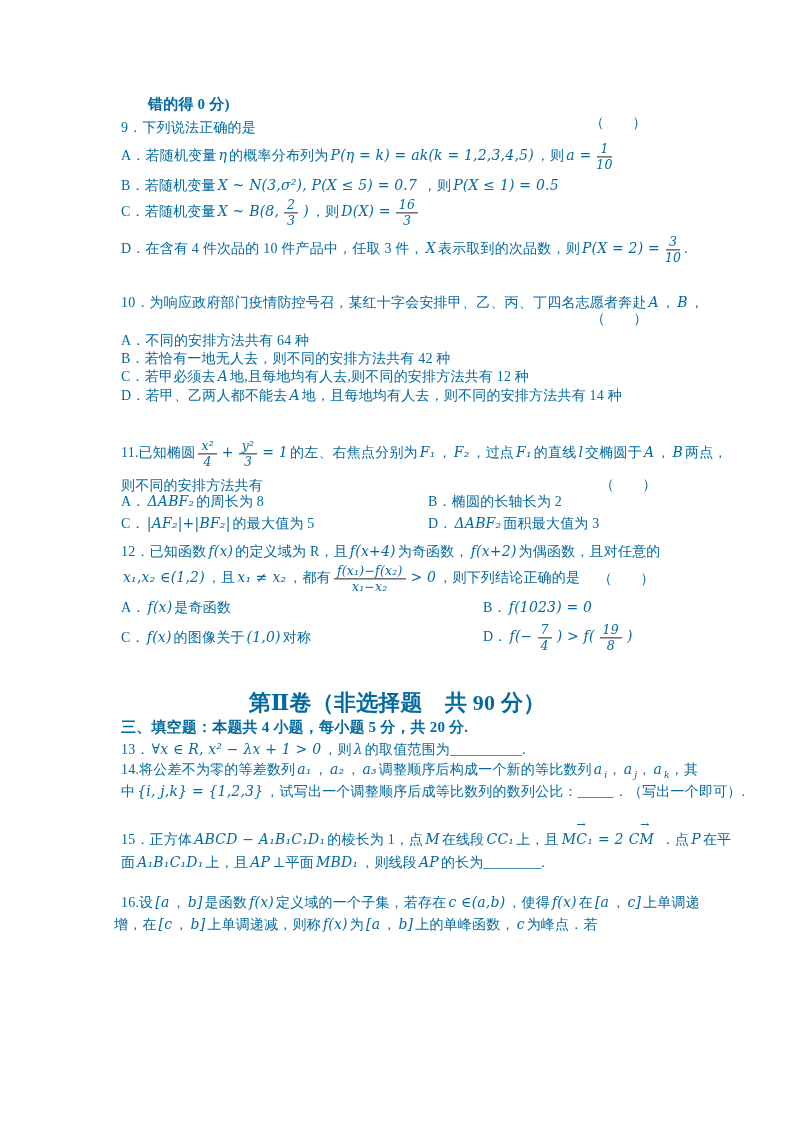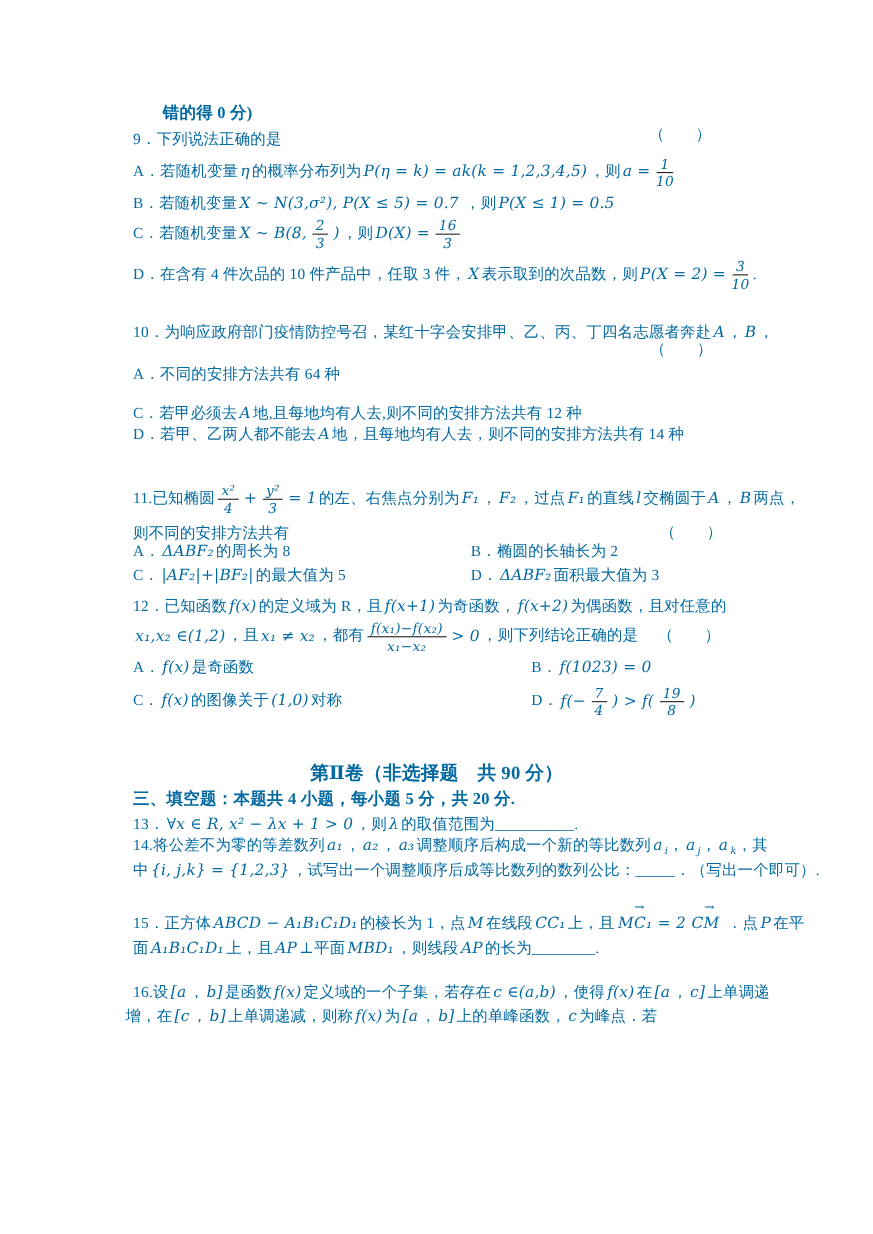--- a/index.html
+++ b/index.html
@@ -15,21 +15,21 @@
   }
   .ln{
     position:absolute;
     transform:translateY(-50%);
     white-space:nowrap;
     line-height:1.25;
     letter-spacing:0.2px;
   }
   .bold{font-weight:bold;}
   .center{left:0 !important;width:794px;text-align:center;}
-  .h1{font-size:17px;}
+  .h1{font-size:22px;}
   .h2{font-size:15px;}
   
   .mi{
     font-family:"DejaVu Serif","Liberation Serif",serif;
     font-style:italic;
     margin:0 2px;
   }
   
   .frac{
     display:inline-flex;
@@ -91,38 +91,39 @@
         <span class="den">3</span>
       </span></div>
   <div class="ln" style="left:121px;top:250px">D．在含有 4 件次品的 10 件产品中，任取 3 件，<span class="mi">X</span>表示取到的次品数，则<span class="mi">P(X = 2) =</span><span class="frac">
         <span class="num">3</span>
         <span class="den">10</span>
       </span>.</div>
 
   <div class="ln" style="left:121px;top:303px">10．为响应政府部门疫情防控号召，某红十字会安排甲、乙、丙、丁四名志愿者奔赴<span class="mi">A</span>，<span class="mi">B</span>，</div>
   <div class="ln" style="left:591px;top:319px">（　　）</div>
   <div class="ln" style="left:121px;top:341px">A．不同的安排方法共有 64 种</div>
+  <div class="ln" style="left:121px;top:359px">B．若恰有一地无人去，则不同的安排方法共有 42 种</div>
   <div class="ln" style="left:121px;top:377px">C．若甲必须去<span class="mi">A</span>地,且每地均有人去,则不同的安排方法共有 12 种</div>
   <div class="ln" style="left:121px;top:396px">D．若甲、乙两人都不能去<span class="mi">A</span>地，且每地均有人去，则不同的安排方法共有 14 种</div>
 
   <div class="ln" style="left:121px;top:454px">11.已知椭圆<span class="frac">
         <span class="num">x²</span>
         <span class="den">4</span>
       </span><span class="mi">+</span><span class="frac">
         <span class="num">y²</span>
         <span class="den">3</span>
       </span><span class="mi">= 1</span>的左、右焦点分别为<span class="mi">F₁</span>，<span class="mi">F₂</span>，过点<span class="mi">F₁</span>的直线<span class="mi">l</span>交椭圆于<span class="mi">A</span>，<span class="mi">B</span>两点，</div>
   <div class="ln" style="left:121px;top:486px">则不同的安排方法共有</div>
   <div class="ln" style="left:600px;top:485px">（　　）</div>
   <div class="ln" style="left:121px;top:502px">A．<span class="mi">ΔABF₂</span>的周长为 8</div>
   <div class="ln" style="left:428px;top:502px">B．椭圆的长轴长为 2</div>
   <div class="ln" style="left:121px;top:524px">C．<span class="mi">|AF₂|+|BF₂|</span>的最大值为 5</div>
   <div class="ln" style="left:428px;top:524px">D．<span class="mi">ΔABF₂</span>面积最大值为 3</div>
 
-  <div class="ln" style="left:121px;top:552px">12．已知函数<span class="mi">f(x)</span>的定义域为 R，且<span class="mi">f(x+1)</span>为奇函数，<span class="mi">f(x+2)</span>为偶函数，且对任意的</div>
+  <div class="ln" style="left:121px;top:552px">12．已知函数<span class="mi">f(x)</span>的定义域为 R，且<span class="mi">f(x+4)</span>为奇函数，<span class="mi">f(x+2)</span>为偶函数，且对任意的</div>
   <div class="ln" style="left:121px;top:579px"><span class="mi">x₁,x₂ ∈(1,2)</span>，且<span class="mi">x₁ ≠ x₂</span>，都有<span class="frac">
         <span class="num">f(x₁)−f(x₂)</span>
         <span class="den">x₁−x₂</span>
       </span><span class="mi">&gt; 0</span>，则下列结论正确的是</div>
   <div class="ln" style="left:598px;top:579px">（　　）</div>
   <div class="ln" style="left:121px;top:608px">A．<span class="mi">f(x)</span>是奇函数</div>
   <div class="ln" style="left:483px;top:608px">B．<span class="mi">f(1023) = 0</span></div>
   <div class="ln" style="left:121px;top:638px">C．<span class="mi">f(x)</span>的图像关于<span class="mi">(1,0)</span>对称</div>
   <div class="ln" style="left:483px;top:638px">D．<span class="mi">f(−</span><span class="frac">
         <span class="num">7</span>

